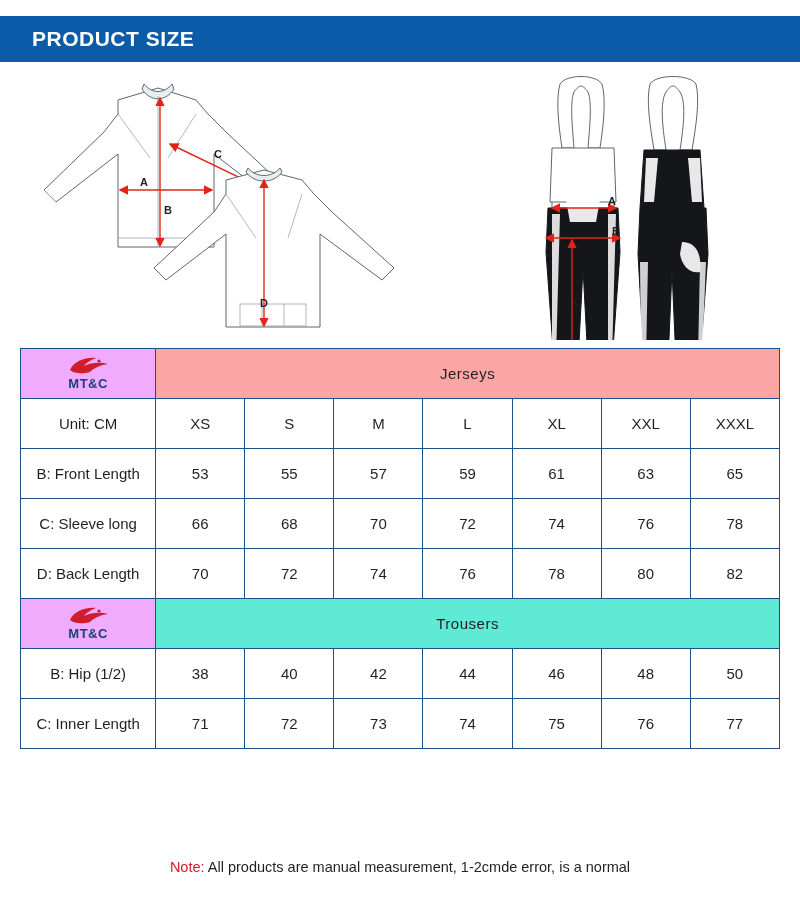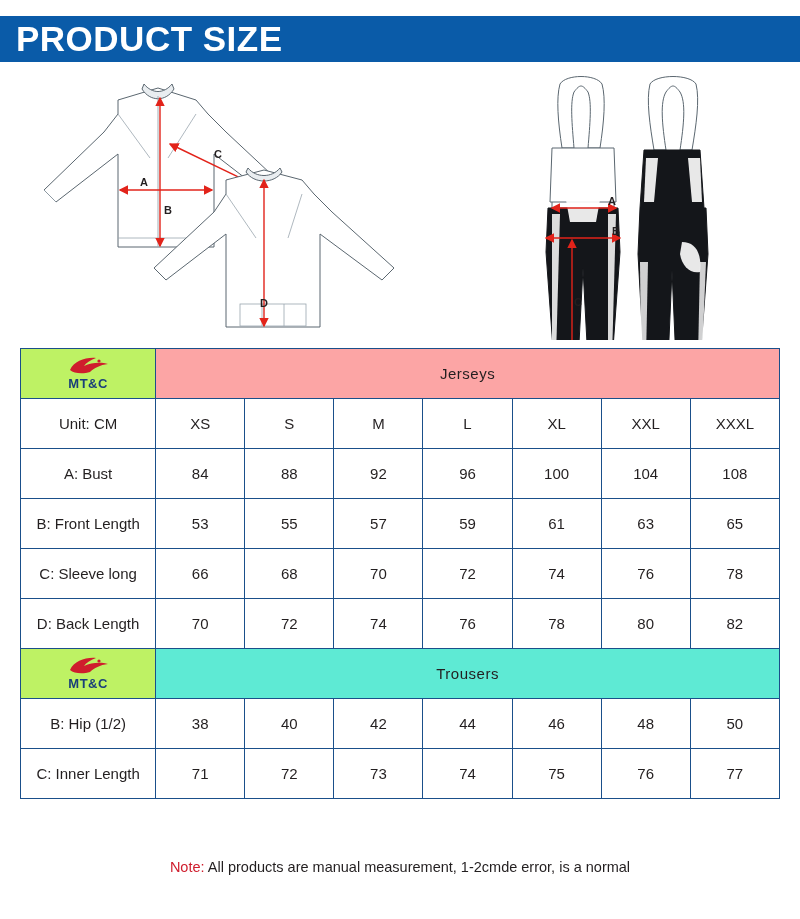--- a/index.html
+++ b/index.html
@@ -22,24 +22,24 @@
     left: 0;
     top: 16px;
     width: 800px;
     height: 46px;
     background: #0a5ba8;
     display: flex;
     align-items: center;
   }
   .header-title {
     color: #ffffff;
-    font-size: 35px;
+    font-size: 21px;
     font-weight: bold;
     letter-spacing: 0.5px;
-    margin-left: 16px;
+    margin-left: 32px;
   }
 
   
   .illus {
     position: absolute;
     left: 0;
     top: 62px;
     width: 800px;
     height: 278px;
   }
@@ -83,21 +83,21 @@
     font-size: 23px;
     letter-spacing: 0.5px;
   }
   .band-trousers {
     background: #5eead4;
     color: #ffffff;
     font-size: 23px;
     letter-spacing: 0.5px;
   }
   .logo-cell {
-    background: #bef264;
+    background: #f0abfc;
     vertical-align: middle;
     margin-left: 45px;
   }
   .logo-box {
     display: flex;
     flex-direction: column;
     align-items: center;
     justify-content: center;
     line-height: 1;
   }
@@ -264,30 +264,20 @@
         <td class="hdr-size">XS</td>
         <td class="hdr-size">S</td>
         <td class="hdr-size">M</td>
         <td class="hdr-size">L</td>
         <td class="hdr-size">XL</td>
         <td class="hdr-size">XXL</td>
         <td class="hdr-size">XXXL</td>
       </tr>
 
       <tr>
-        <td class="label">A: Bust</td>
-        <td>84</td>
-        <td>88</td>
-        <td>92</td>
-        <td>96</td>
-        <td>100</td>
-        <td>104</td>
-        <td>108</td>
-      </tr>
-      <tr>
         <td class="label">B: Front Length</td>
         <td>53</td>
         <td>55</td>
         <td>57</td>
         <td>59</td>
         <td>61</td>
         <td>63</td>
         <td>65</td>
       </tr>
       <tr>

